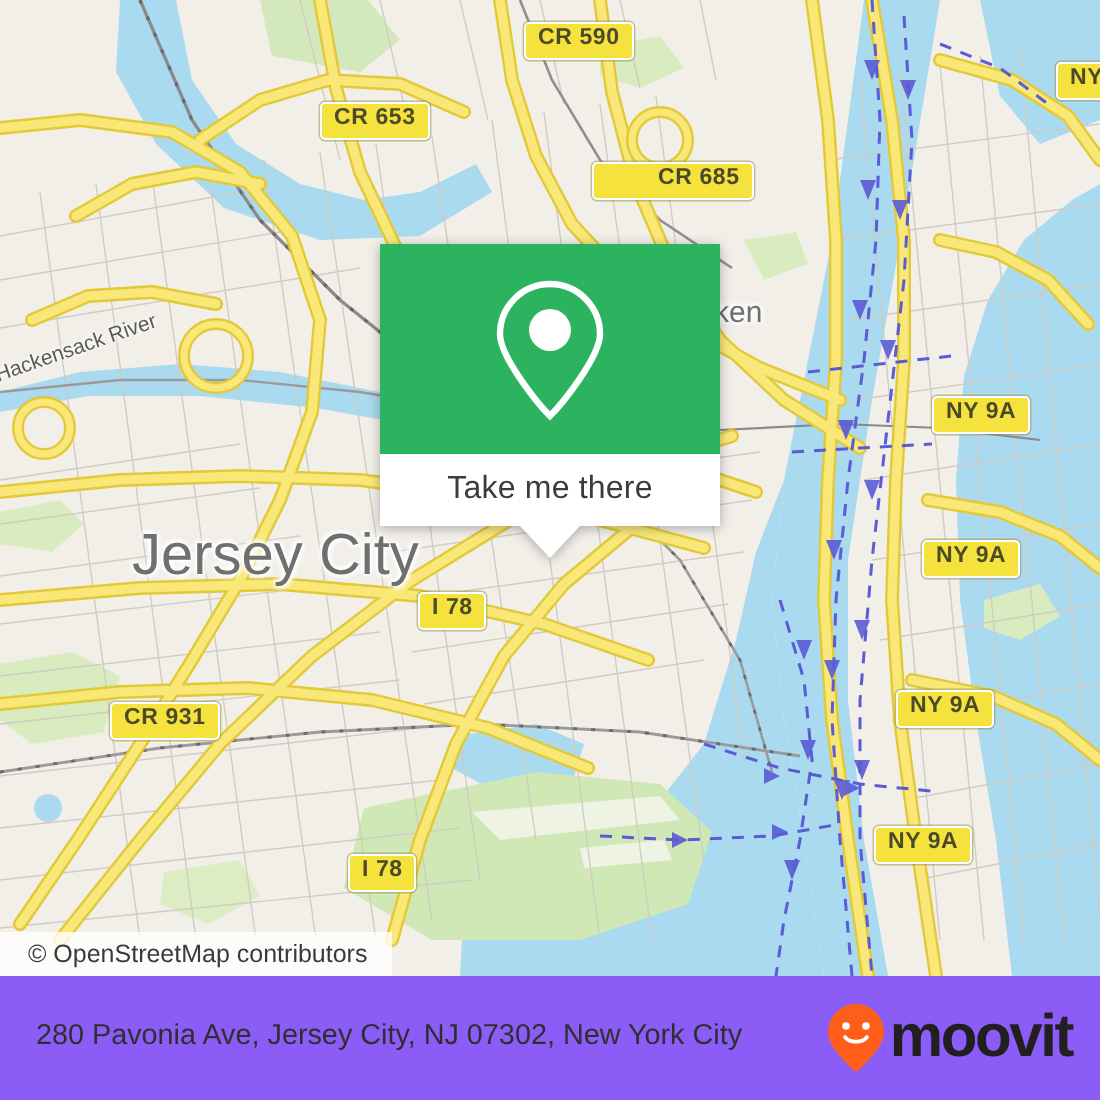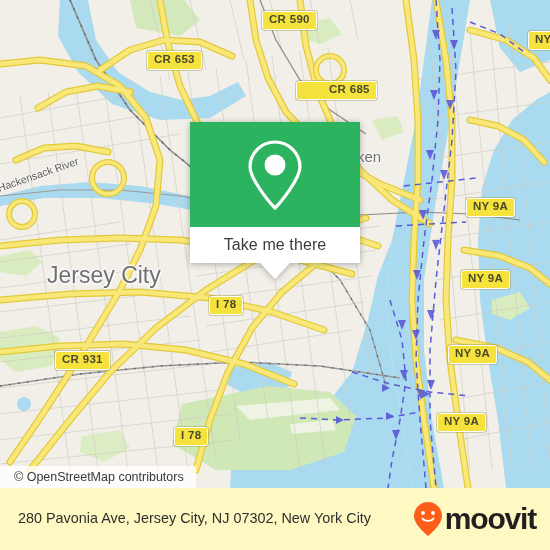--- a/index.html
+++ b/index.html
@@ -60,40 +60,40 @@
     box-shadow: 0 0 0 0.7px rgba(150,145,80,.55);
   }
 
   
   .place {
     position: absolute; z-index: 35;
     color: #6b6b6b; white-space: nowrap;
     text-shadow: 0 0 3px #fff, 0 0 3px #fff, 1px 1px 2px #fff, -1px -1px 2px #fff;
     text-align: center;
   }
-  .place.big { font-size: 23px; color: #6f6f6f; }
+  .place.big { font-size: 29px; color: #6f6f6f; margin-left: 19px; }
   .place.med { font-size: 15px; color: #6f6f6f; }
   .river {
     position: absolute; z-index: 34;
     color: #5a5a5a; font-size: 10.5px; white-space: nowrap;
     text-shadow: 0 0 3px #fff, 0 0 3px #fff;
   }
 
   
   #attribution {
     position: absolute; left: 0; bottom: 0; z-index: 50;
     background: rgba(255,255,255,0.80);
     padding: 4px 12px 4px 14px;
     font-size: 12.5px; color: #3a3a3a; white-space: nowrap;
   }
 
   
   #footer {
     position: absolute; left: 0; top: 488px; width: 550px; height: 62px;
-    background: #fef9c3;
+    background: #8b5cf6;
     display: flex; align-items: center; padding: 0 14px 0 18px;
   }
   #footer-address {
     flex: 1 1 auto; font-size: 14.4px; color: #2f2f2f;
     line-height: 1.38; padding-right: 12px; font-weight: 500;
   }
   #brand { flex: 0 0 auto; display: flex; align-items: center; gap: 2px; }
   #brand-wordmark {
     font-size: 30px; color: #231f20; letter-spacing: -1.2px;
     font-weight: bold; line-height: 1;
@@ -281,21 +281,21 @@
     </svg>
 
     <div>
       <div class="place big" style="left:47px; top:262px;">Jersey City</div>
       <div class="place med" style="left:357px; top:148px;">ken</div>
       <div class="river" style="left:-2px; top:182px; transform:rotate(-19deg); transform-origin:left center;">Hackensack River</div>
     </div>
 
     <div>
       <div class="shield" style="left:262px; top:11px;">CR 590</div>
-      <div class="shield" style="left:147px; top:51px;">CR 653</div>
+      <div class="shield" style="left:160px; top:51px;">CR 653</div>
       <div class="shield" style="left:296px; top:81px;padding-left:32px;">CR 685</div>
       <div class="shield" style="left:528px; top:31px;">NY</div>
       <div class="shield" style="left:466px; top:198px;">NY 9A</div>
       <div class="shield" style="left:461px; top:270px;">NY 9A</div>
       <div class="shield" style="left:448px; top:345px;">NY 9A</div>
       <div class="shield" style="left:437px; top:413px;">NY 9A</div>
       <div class="shield" style="left:209px; top:296px;">I 78</div>
       <div class="shield" style="left:55px; top:351px;">CR 931</div>
       <div class="shield" style="left:174px; top:427px;">I 78</div>
     </div>

